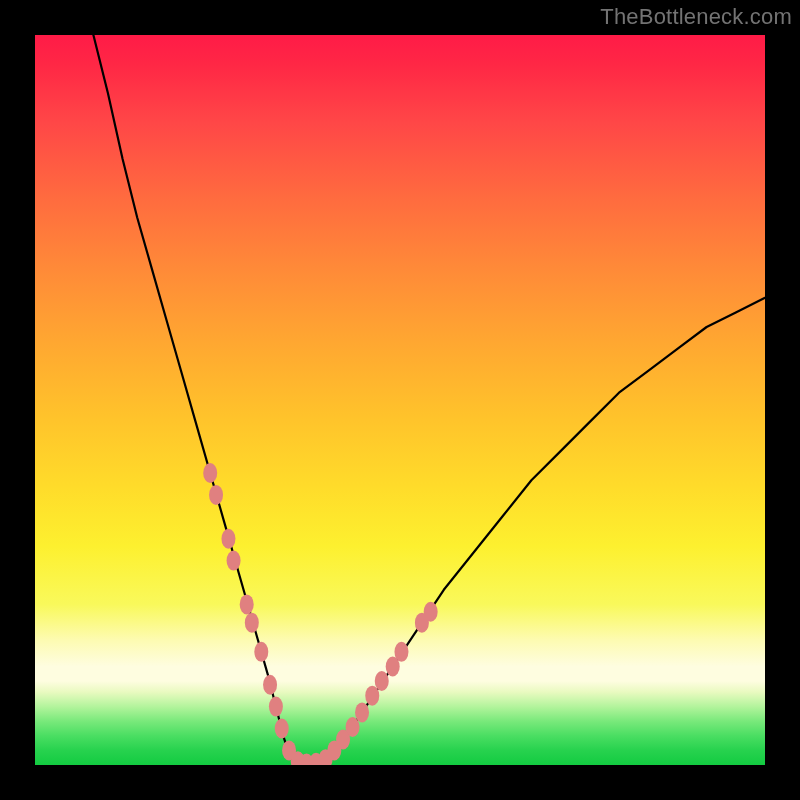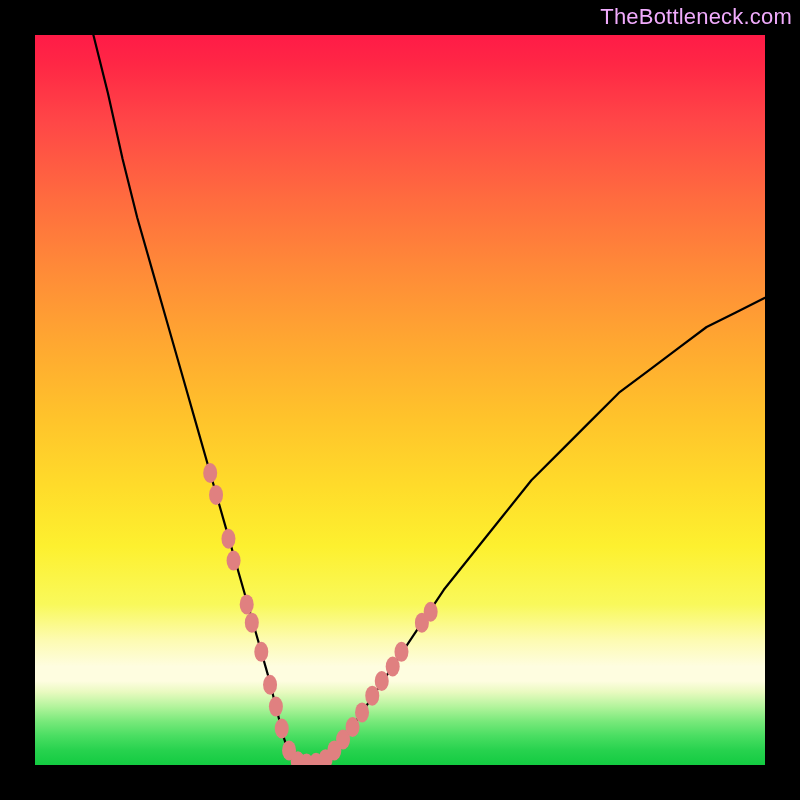--- a/index.html
+++ b/index.html
@@ -61,21 +61,21 @@
     position: absolute;
     left: 0;
     top: 0;
     width: 100%;
     height: 100%;
   }
   .watermark {
     position: absolute;
     top: 4px;
     right: 8px;
-    color: #f0abfc;
+    color: #737373;
     font-size: 22px;
     letter-spacing: 0.2px;
     font-weight: 400;
   }
 </style>
 </head>
 <body>
 
 <div class="frame">
   <div class="plot-area">

